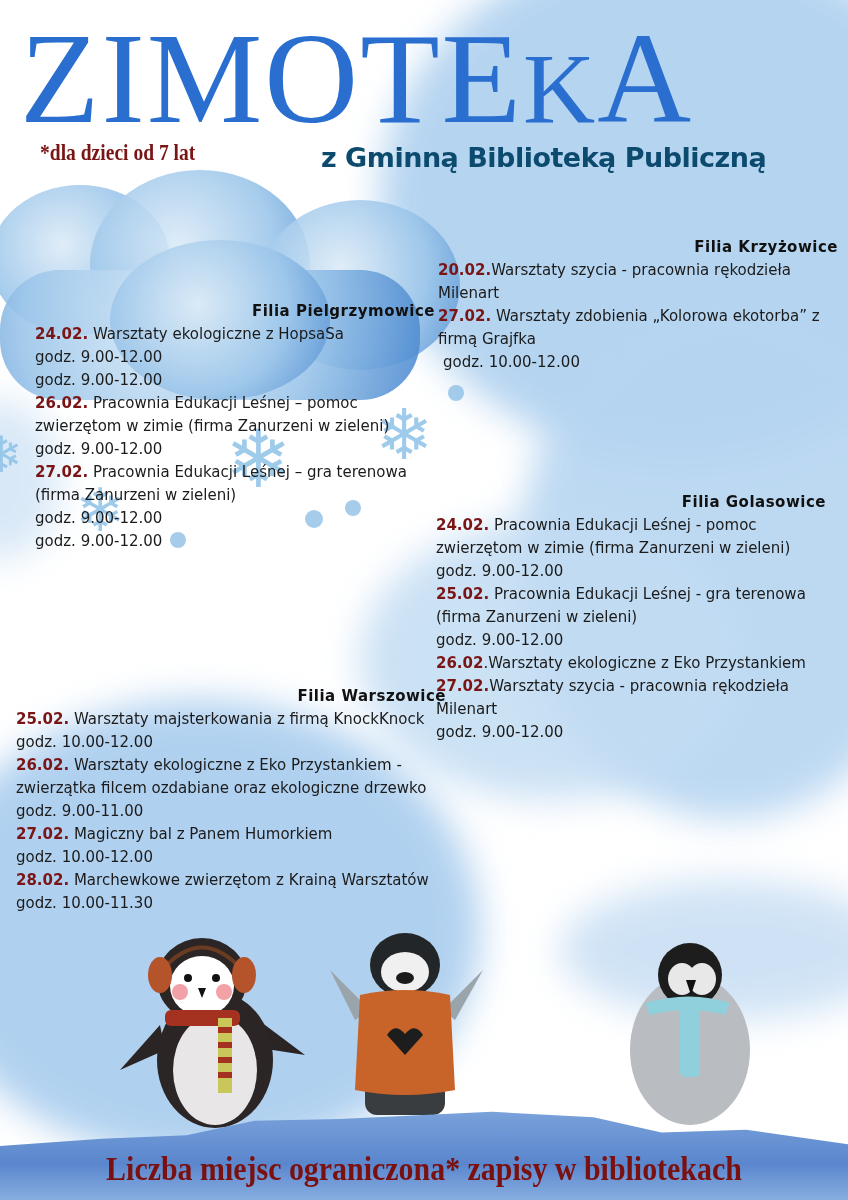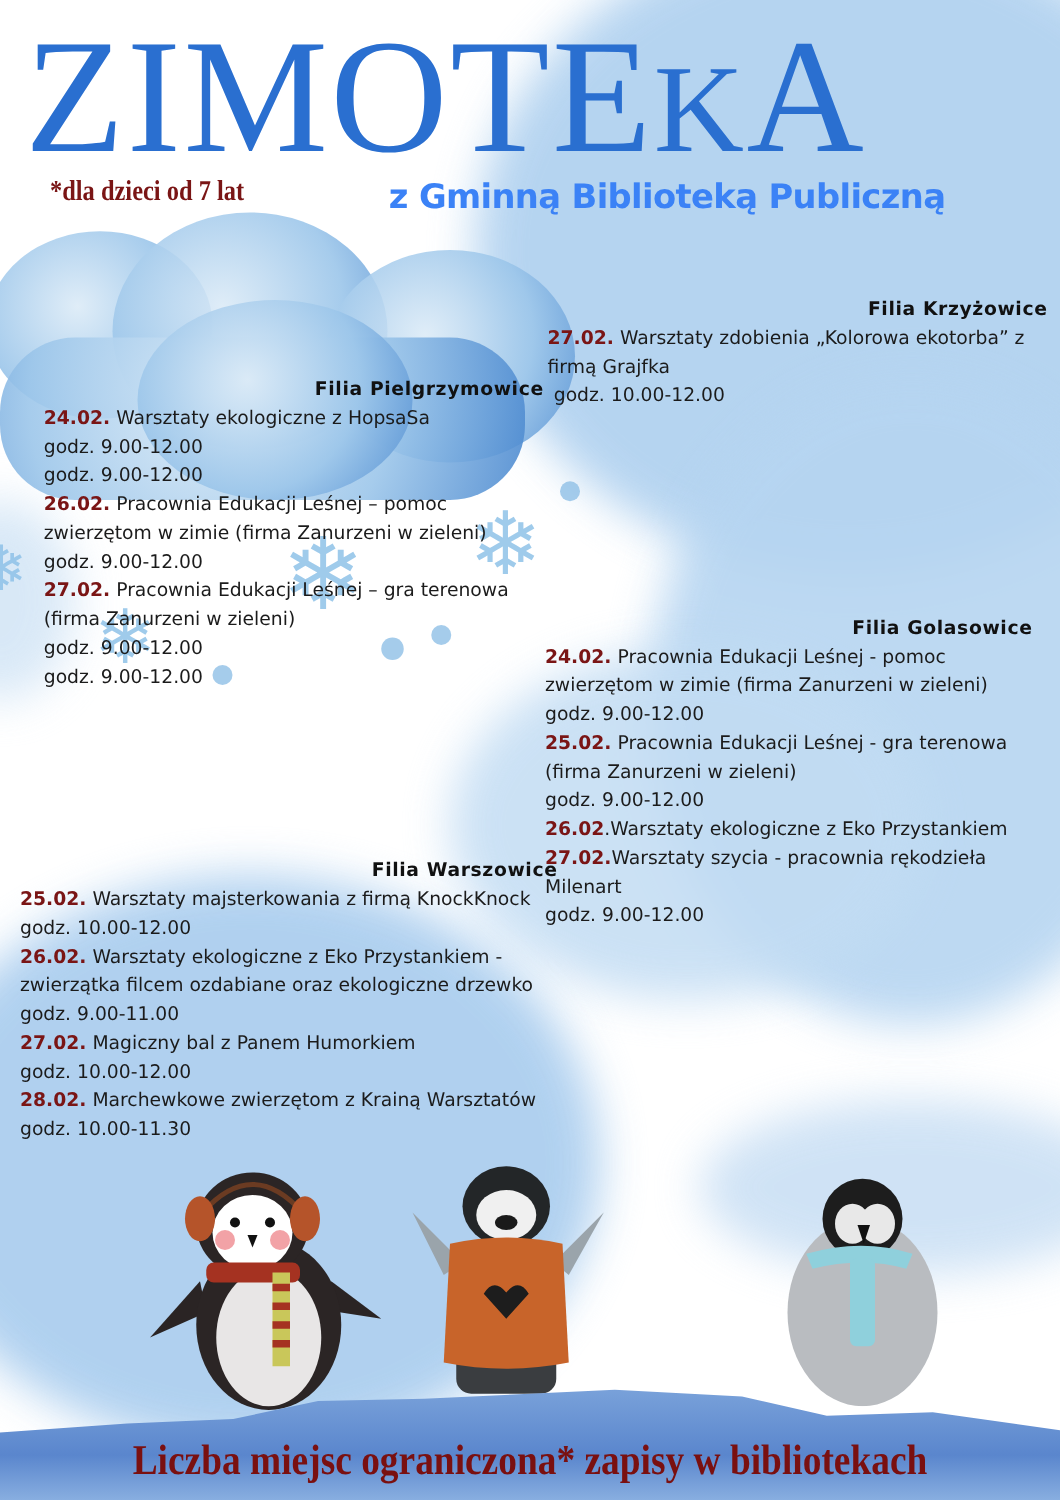--- a/index.html
+++ b/index.html
@@ -6,22 +6,22 @@
   body { width: 848px; height: 1200px; position: relative; overflow: hidden;
          font-family: "DejaVu Sans", sans-serif; background: #ffffff; }
   .bg { position: absolute; inset: 0; overflow: hidden; }
   .wash { position: absolute; border-radius: 50%; filter: blur(18px); }
   .title { position: absolute; left: 20px; top: 8px; width: 820px; height: 140px;
            font-family: Liberation Serif, serif; font-size: 130px; letter-spacing: 2px;
            color: #2a6fd0; line-height: 140px; white-space: nowrap; }
   .title span.s { font-size: 100px; }
   .age { position: absolute; left: 40px; top: 140px; font-family: "Liberation Serif", serif;
          font-weight: bold; font-size: 23px; color: #7a1515; transform: scaleX(0.85); transform-origin: left; }
-  .subtitle { position: absolute; left: 311px; top: 142px; font-family: "DejaVu Sans", sans-serif;
-              font-weight: bold; font-size: 27px; color: #3b82f6; letter-spacing: -0.5px; }
+  .subtitle { position: absolute; left: 321px; top: 142px; font-family: "DejaVu Sans", sans-serif;
+              font-weight: bold; font-size: 27px; color: #0c4a6e; letter-spacing: -0.5px; }
   .cloud { position: absolute; border-radius: 50%;
            background: radial-gradient(circle at 40% 40%, #dcebf7 0%, #9cc6ea 55%, #4a88cf 100%); opacity: 0.9; }
   .section { position: absolute; font-size: 15px; line-height: 23px; color: #1b1b1b; }
   .section h3 { margin: 0; font-size: 15px; font-weight: bold; letter-spacing: 0.5px; color: #111; text-align: right; }
   .section .date { color: #7a1515; font-weight: bold; }
   .section p { margin: 0; }
   .flake { position: absolute; color: #8fc2e8; font-size: 70px; line-height: 1; opacity: 0.85; }
   .dot { position: absolute; border-radius: 50%; background: #8fbfe6; opacity: 0.8; }
   .ice { position: absolute; left: 0; top: 1110px; width: 848px; height: 90px;
          background: linear-gradient(180deg, #7aa2da 0%, #5a86cd 60%, #88aee0 100%);
@@ -71,20 +71,21 @@
   <p>godz. 9.00-12.00</p>
   <p><span class="date">26.02.</span><span> Pracownia Edukacji Leśnej – pomoc zwierzętom w zimie (firma Zanurzeni w zieleni)</span></p>
   <p>godz. 9.00-12.00</p>
   <p><span class="date">27.02.</span><span> Pracownia Edukacji Leśnej – gra terenowa (firma Zanurzeni w zieleni)</span></p>
   <p>godz. 9.00-12.00</p>
   <p>godz. 9.00-12.00</p>
 </div>
 
 <div class="section" style="left:438px;top:236px;width:400px">
   <h3 style="padding-left:52px">Filia Krzyżowice</h3>
+  <p><span class="date">20.02.</span><span>Warsztaty szycia - pracownia rękodzieła Milenart</span></p>
   <p><span class="date">27.02.</span><span> Warsztaty zdobienia „Kolorowa ekotorba” z firmą Grajfka</span></p>
   <p style="padding-left:5px">godz. 10.00-12.00</p>
 </div>
 
 <div class="section" style="left:436px;top:491px;width:390px">
   <h3 style="padding-left:52px">Filia Golasowice</h3>
   <p><span class="date">24.02.</span><span> Pracownia Edukacji Leśnej - pomoc zwierzętom w zimie (firma Zanurzeni w zieleni)</span></p>
   <p>godz. 9.00-12.00</p>
   <p><span class="date">25.02.</span><span> Pracownia Edukacji Leśnej - gra terenowa (firma Zanurzeni w zieleni)</span></p>
   <p>godz. 9.00-12.00</p>

